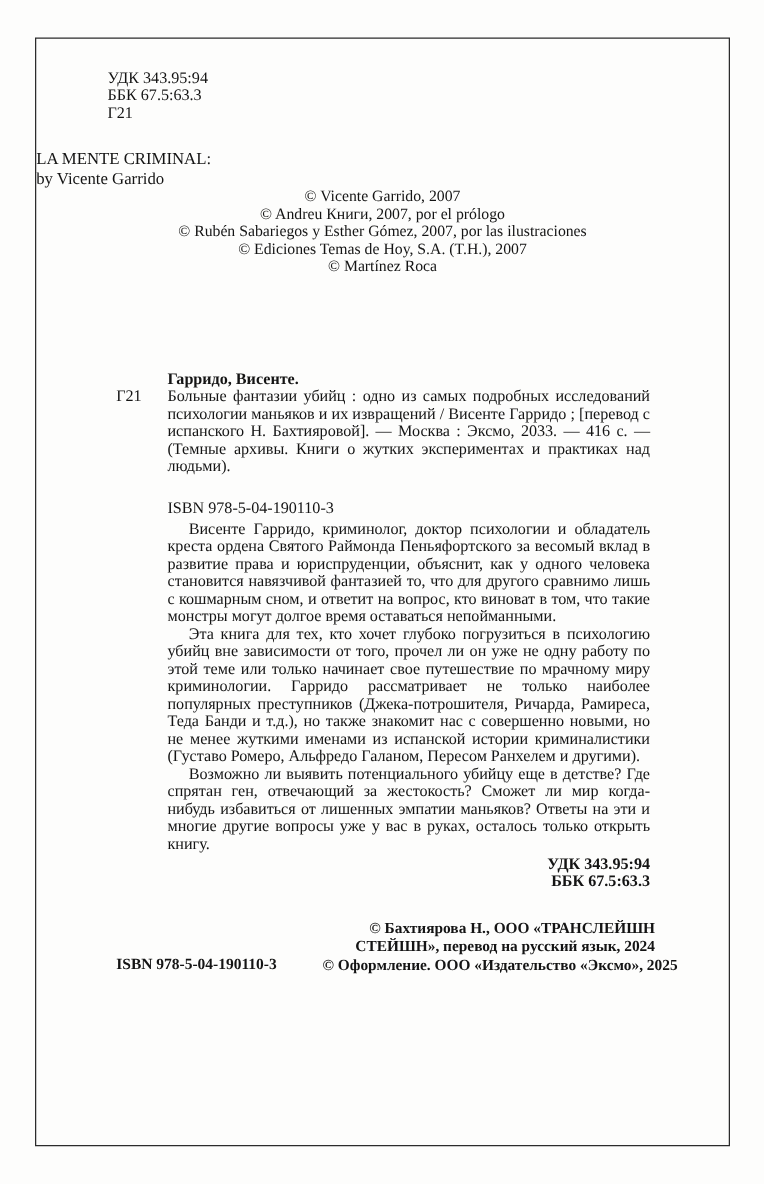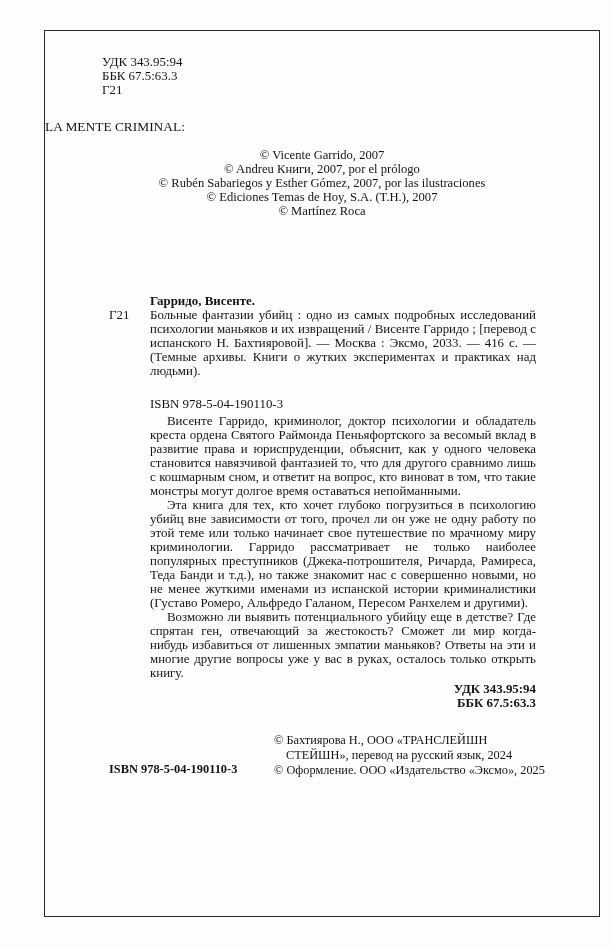--- a/index.html
+++ b/index.html
@@ -5,74 +5,75 @@
   * { box-sizing: border-box; }
   html, body { margin: 0; padding: 0; }
   body {
     width: 611px; height: 947px;
     background: #fdfdfc;
     font-family: "Liberation Serif", serif;
     color: #141414;
     position: relative;
   }
   .frame {
-    position: absolute; left: 44px; top: 30px;
+    position: absolute; left: 28px; top: 30px;
     width: 556px; height: 887px;
     border: 1px solid #2b2b2b;
     background: #fdfdfc;
     overflow: hidden;
   }
   .top-codes {
     margin: 24px 0 0 57px;
     font-size: 12.9px; line-height: 14px;
   }
   .title-block {
     margin-top: 22px; text-align: left;
     font-size: 13.4px; line-height: 15.6px;
   }
   .orig-copyright {
-    margin-top: 13px; text-align: center;
+    text-align: center;
     font-size: 12.6px; line-height: 14px;
   }
   .main {
     margin: 76px 63px 0 105px;
     font-size: 12.9px; line-height: 14px;
   }
   .card-author { font-weight: bold; }
   .card-entry-wrap { position: relative; }
   .card-code { position: absolute; left: -41px; top: 0; }
   .card-entry { text-align: justify; }
   .isbn-line { margin: 19px 0 3px; }
   .annotation p { margin: 0; text-indent: 17px; text-align: justify; }
   .bottom-codes { margin-top: 2px; text-align: right; font-weight: bold; }
   .footer { position: relative; margin: 23px 63px 0 0; }
   .footer-isbn {
     position: absolute; left: 64px; bottom: 1px;
     font-weight: bold; font-size: 12.4px;
   }
   .footer-copy {
     margin-left: 229px; width: 266px;
-    font-weight: normal; font-size: 12.3px; line-height: 15px;
+    font-weight: bold; font-size: 12.3px; line-height: 15px; text-align: right;
   }
   .footer-copy p { margin: 0; padding-left: 12px; text-indent: -12px; }
   .footer-copy p.nowrap { white-space: nowrap; }
 </style>
 </head>
 <body>
 
 <div class="frame">
 
   <div class="top-codes">
     <div>УДК 343.95:94</div>
     <div>ББК 67.5:63.3</div>
     <div>Г21</div>
   </div>
 
   <div class="title-block">
     <div>LA MENTE CRIMINAL:</div>
+    <div>by Vicente Garrido</div>
   </div>
 
   <div class="orig-copyright">
     <div>© Vicente Garrido, 2007</div>
     <div>© Andreu Книги, 2007, por el prólogo</div>
     <div>© Rubén Sabariegos y Esther Gómez, 2007, por las ilustraciones</div>
     <div>© Ediciones Temas de Hoy, S.A. (T.H.), 2007</div>
     <div>© Martínez Roca</div>
   </div>
 

